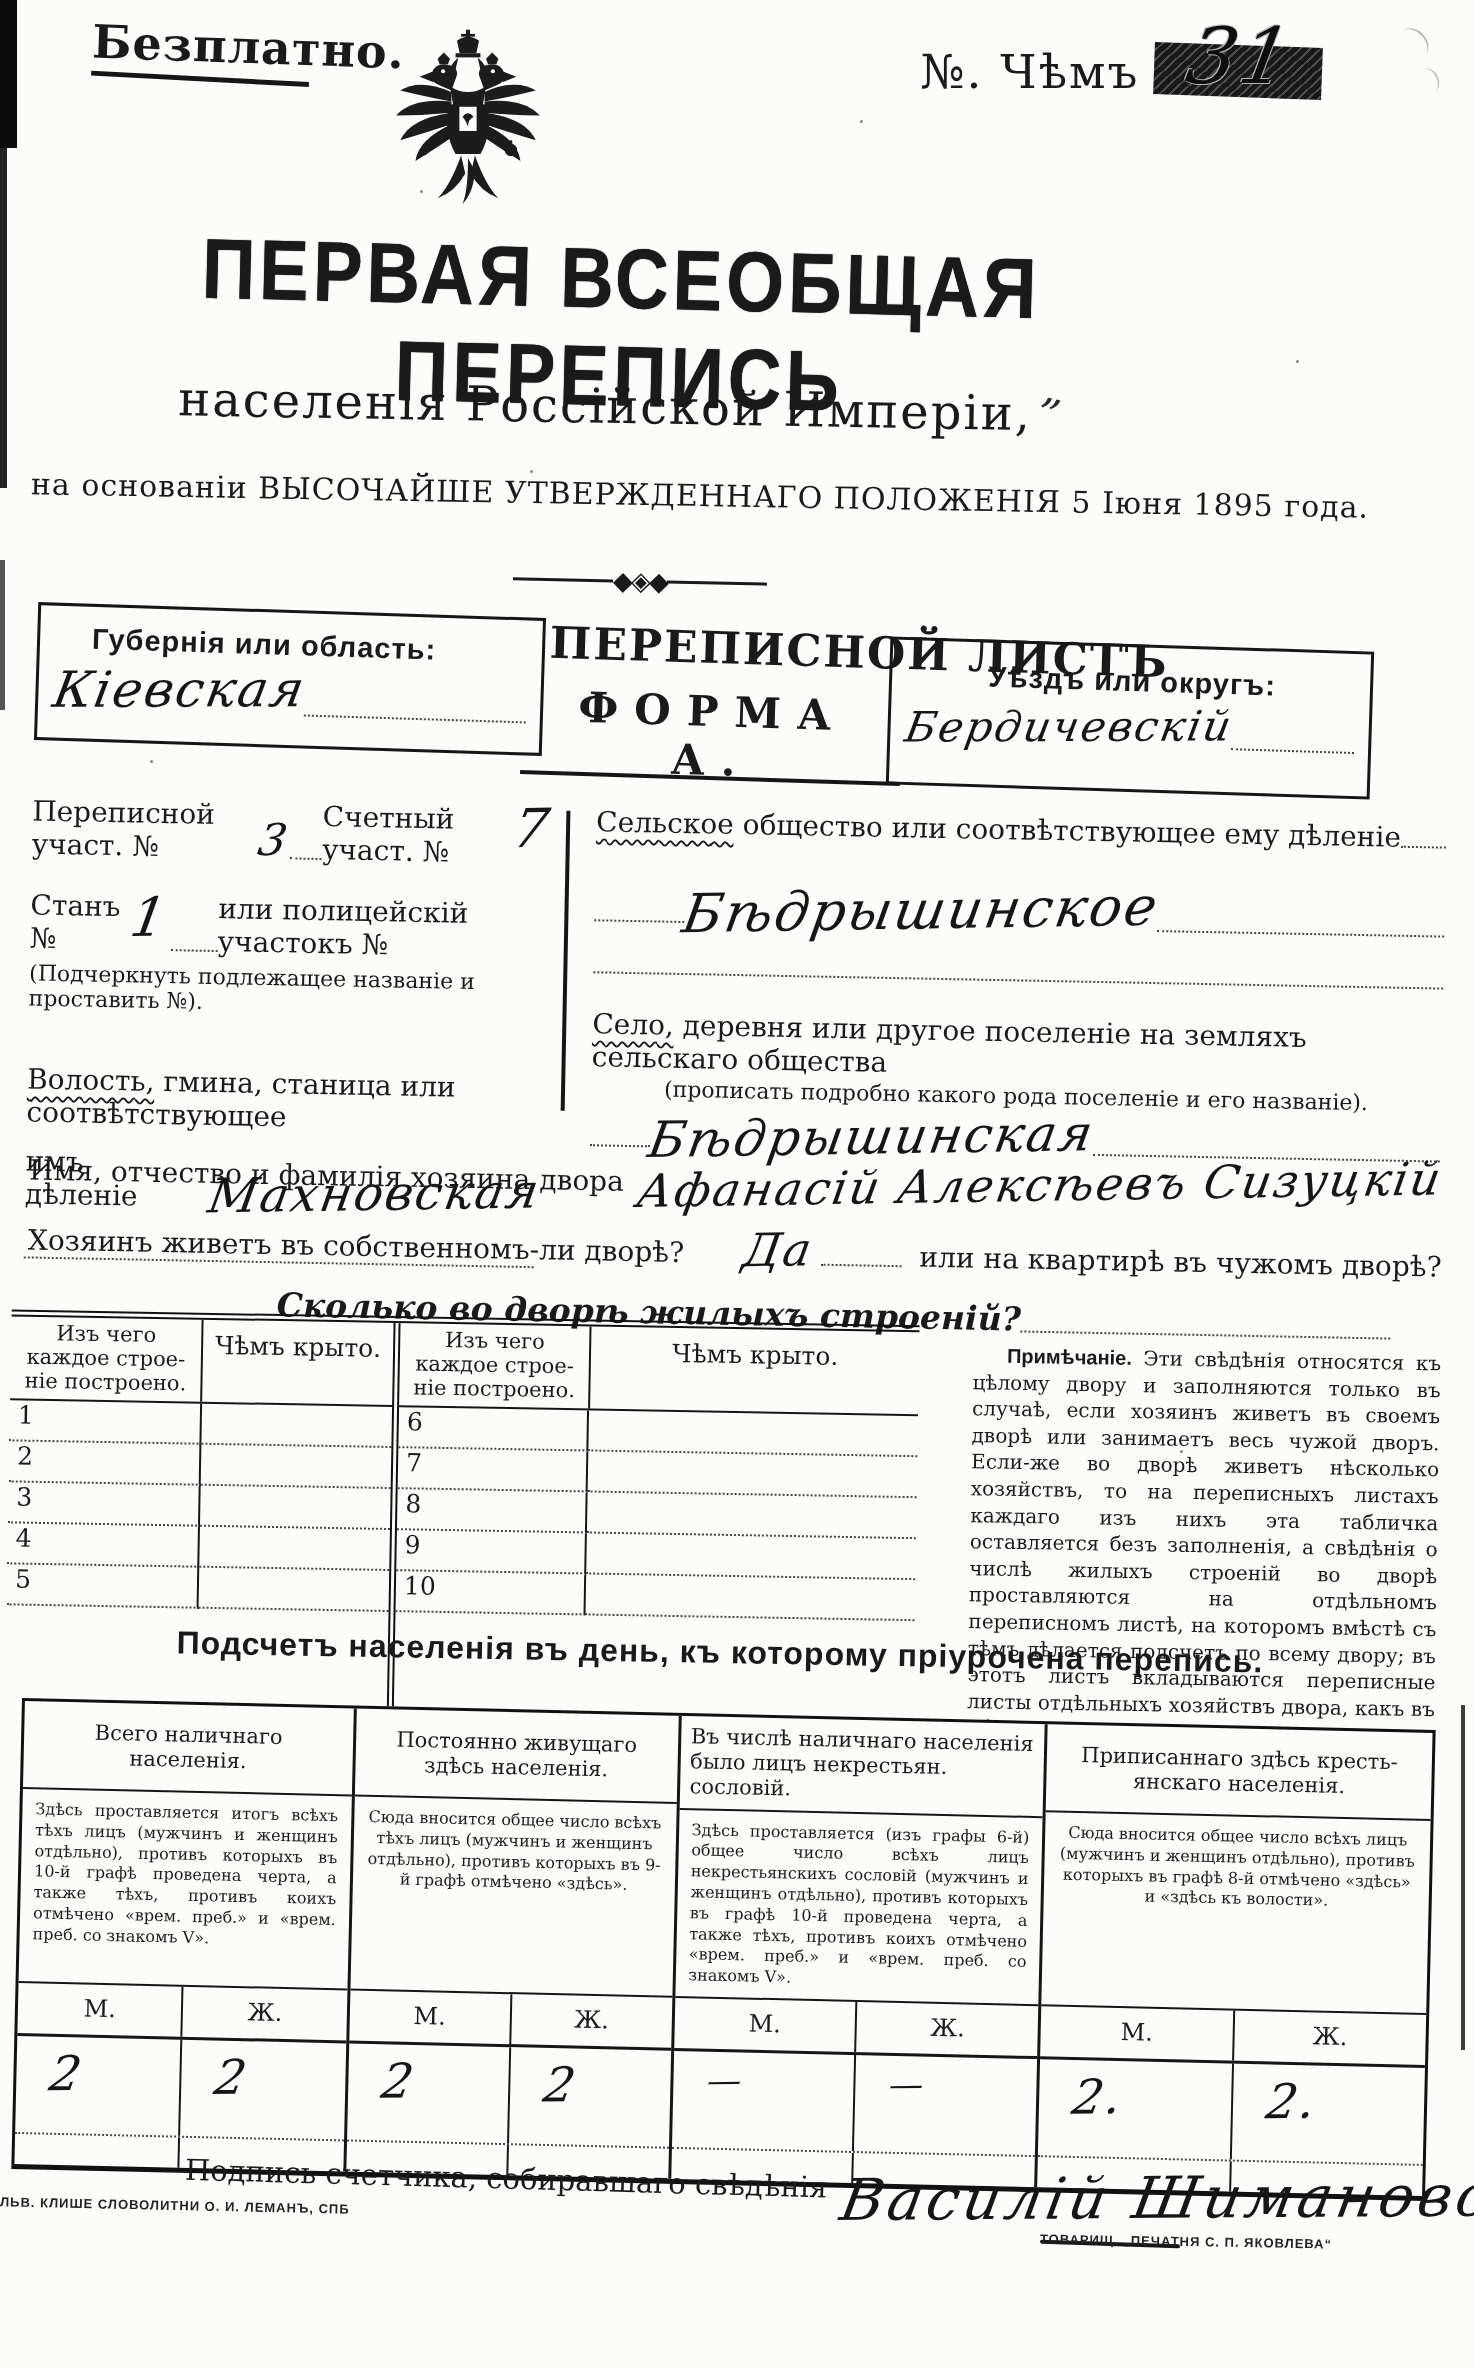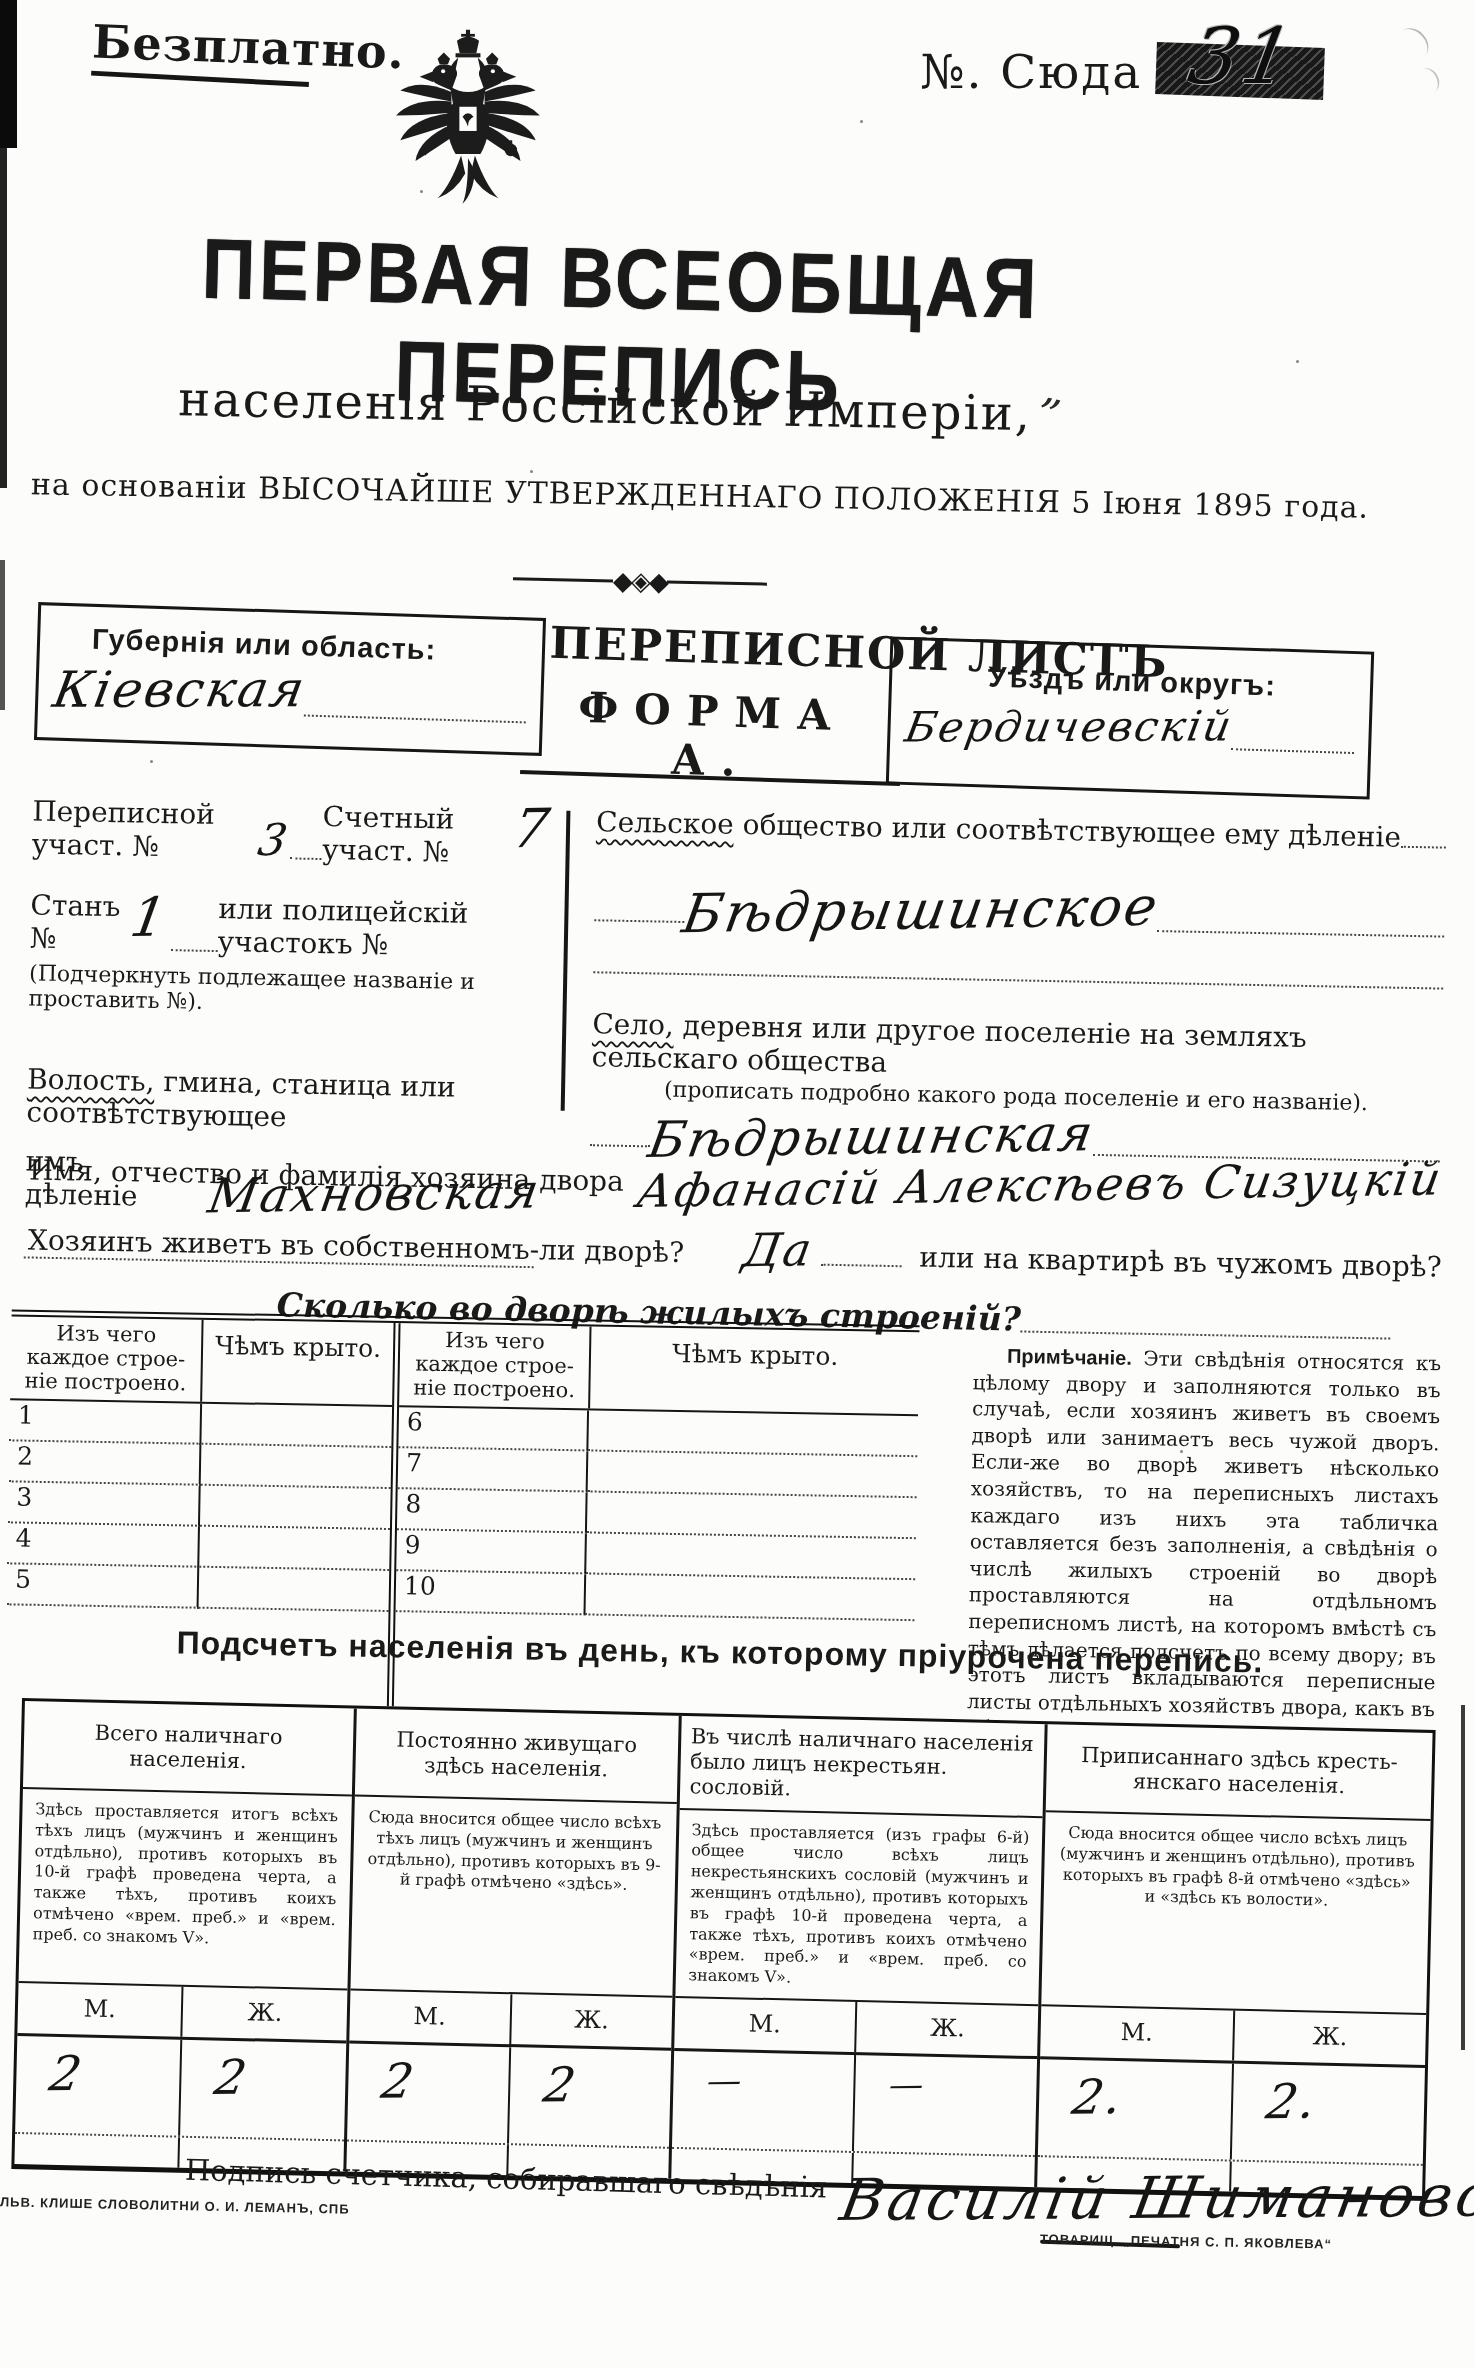--- a/index.html
+++ b/index.html
@@ -117,21 +117,21 @@
         <path d="M88 140 L46 182" stroke="#1c1c1c" stroke-width="6"></path>
         <rect x="40" y="176" width="12" height="4" transform="rotate(-45 46 178)"></rect>
         <path d="M132 140 L168 172" stroke="#1c1c1c" stroke-width="6"></path>
         <circle cx="172" cy="176" r="9"></circle>
           <rect x="170" y="162" width="4" height="8"></rect>
       </g>
     </svg>
   </div>
 
   <div class="abs fl" style="left:920px;top:44px;">
-    <span style="font-size:47px;letter-spacing:2px;">№. Сюда</span>
+    <span style="font-size:47px;letter-spacing:2px;">№. Чѣмъ</span>
     <div style="position:relative;width:168px;height:52px;margin-left:14px;margin-bottom:2px;transform:rotate(2deg);
                 background:repeating-linear-gradient(135deg,#181818 0 5px,#4c4c4c 5px 7px);">
       <span class="hw" style="position:absolute;left:34px;top:-34px;font-size:78px;color:#0e0e0e;
                    text-shadow:1px 1px 0 #b5b5b5,-1px -1px 0 #b5b5b5;">31</span>
     </div>
   </div>
 
   <div class="abs" style="left:1396px;top:30px;width:34px;height:26px;border-top:2px solid #8a8a8a;border-radius:50%;transform:rotate(48deg);opacity:.6;"></div>
   <div class="abs" style="left:1415px;top:70px;width:26px;height:20px;border-top:2px solid #8a8a8a;border-radius:50%;transform:rotate(65deg);opacity:.5;"></div>
 

